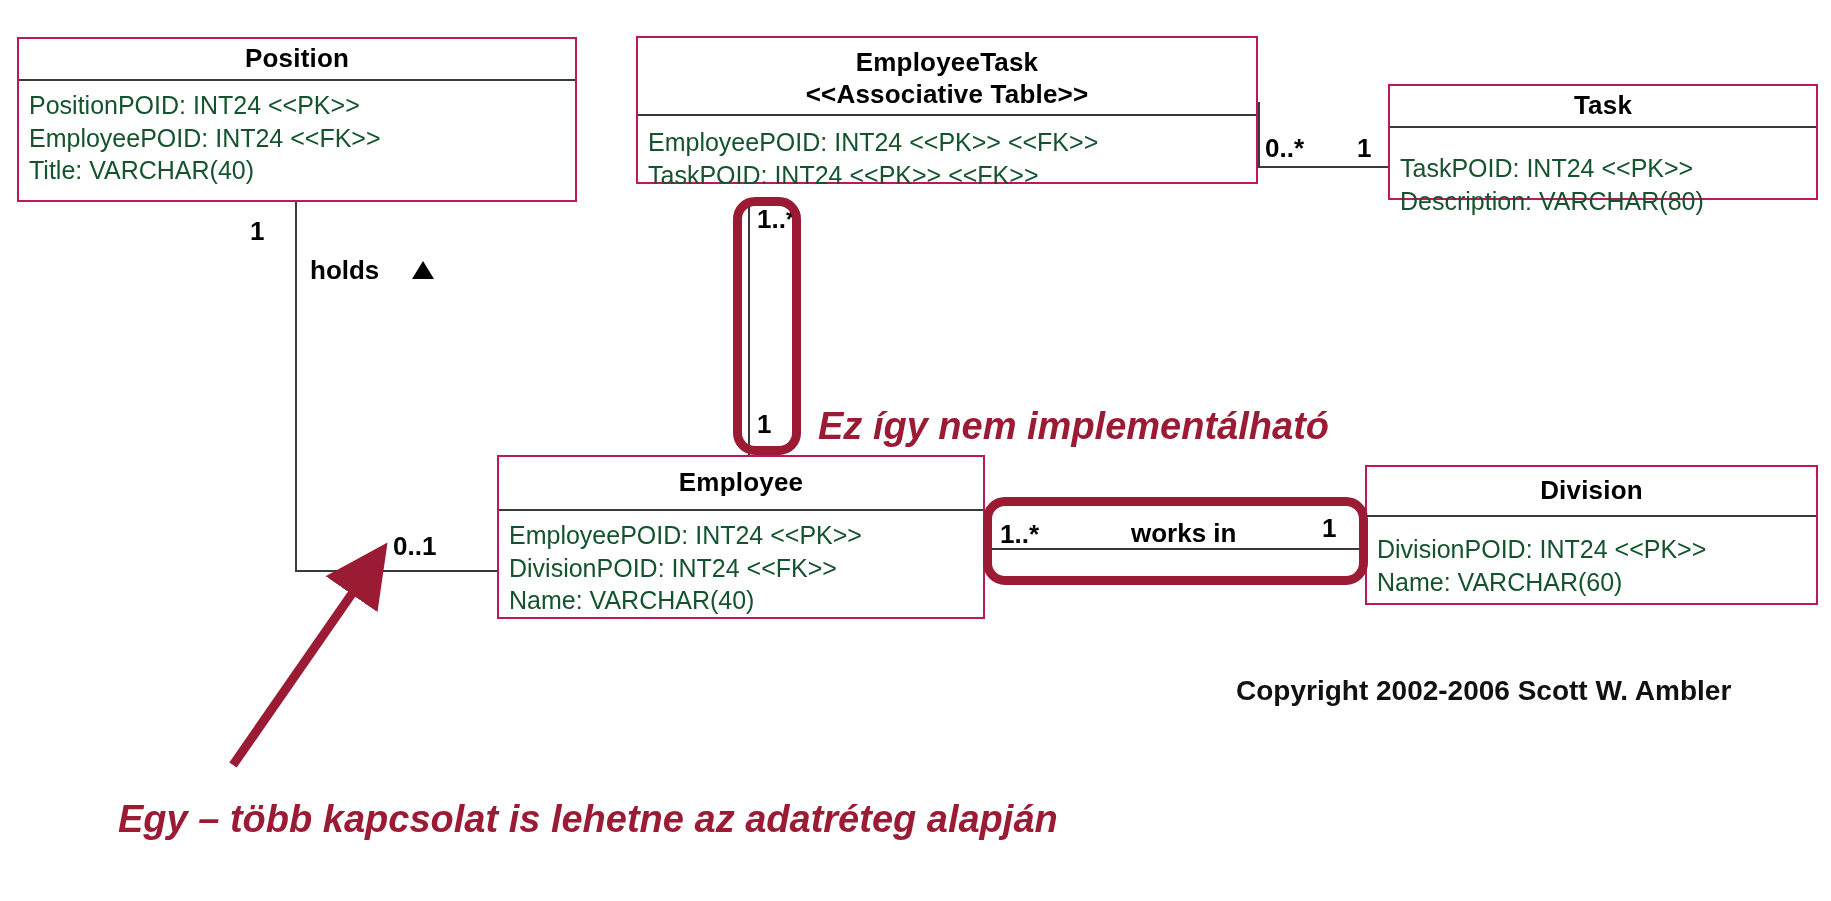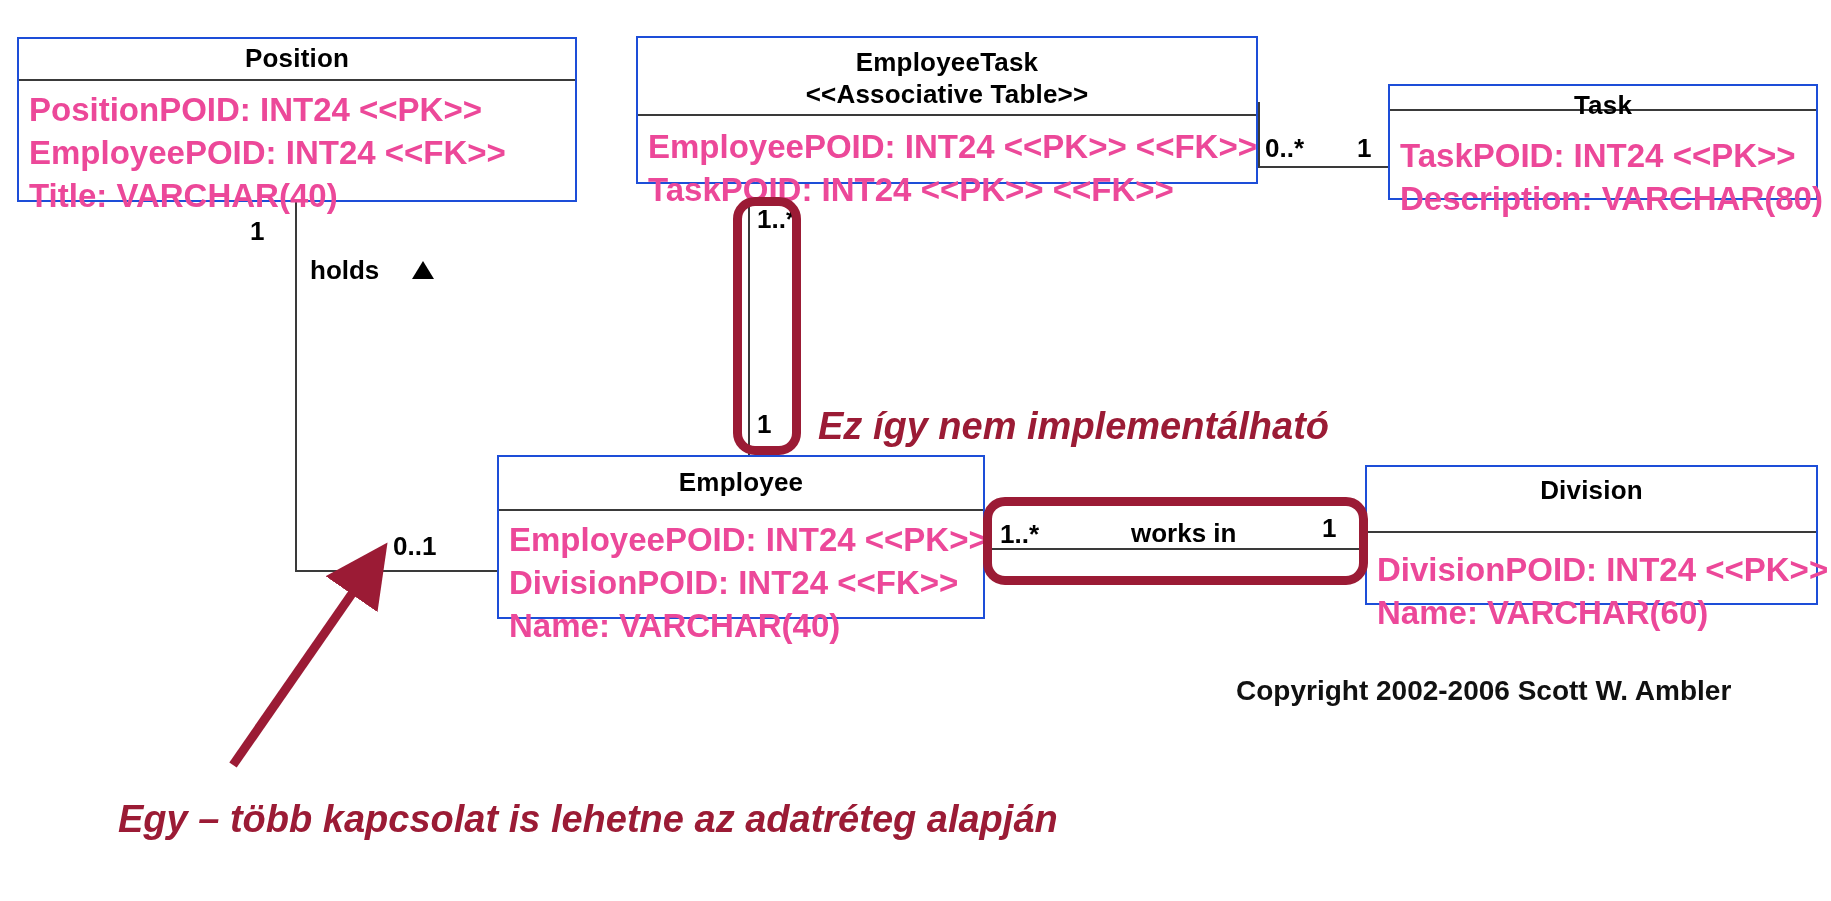--- a/index.html
+++ b/index.html
@@ -13,43 +13,43 @@
     position: relative;
     overflow: hidden;
     font-family: "Liberation Sans", sans-serif;
   }
 
   
   .uml-box {
     position: absolute;
     box-sizing: border-box;
     background: #ffffff;
-    border: 2px solid #1d4ed8;
+    border: 2px solid #be185d;
     z-index: 3;
   }
   .uml-header {
     box-sizing: border-box;
     text-align: center;
     font-weight: bold;
     color: #000000;
     letter-spacing: 0.2px;
   }
   .uml-divider {
     height: 0;
     border-top: 2px solid #3a3a3a;
   }
   .uml-body {
     box-sizing: border-box;
     padding: 8px 10px 6px 10px;
   }
   .uml-attr {
-    font-weight: bold;
-    font-size: 33px;
+    font-weight: normal;
+    font-size: 25px;
     line-height: 1.30;
-    color: #ec4899;
+    color: #14532d;
     white-space: nowrap;
   }
 
   
   .line-h, .line-v {
     position: absolute;
     background: #3a3a3a;
     z-index: 1;
   }
   .line-h { height: 2px; }
@@ -137,40 +137,40 @@
     <div class="uml-header" style="font-size:26px; line-height:32px;">&lt;&lt;Associative Table&gt;&gt;</div>
   </div>
   <div class="uml-divider"></div>
   <div class="uml-body" style="padding-top:10px;">
     <div class="uml-attr">EmployeePOID: INT24 &lt;&lt;PK&gt;&gt; &lt;&lt;FK&gt;&gt;</div>
     <div class="uml-attr">TaskPOID: INT24 &lt;&lt;PK&gt;&gt; &lt;&lt;FK&gt;&gt;</div>
   </div>
 </div>
 
 <div class="uml-box" style="left:1388px; top:84px; width:430px; height:116px;">
-  <div class="uml-header" style="height:23px; line-height:38px; font-size:26px;">Task</div>
+  <div class="uml-header" style="height:40px; line-height:38px; font-size:26px;">Task</div>
   <div class="uml-divider"></div>
   <div class="uml-body" style="padding-top:24px;">
     <div class="uml-attr">TaskPOID: INT24 &lt;&lt;PK&gt;&gt;</div>
     <div class="uml-attr">Description: VARCHAR(80)</div>
   </div>
 </div>
 
 <div class="uml-box" style="left:497px; top:455px; width:488px; height:164px;">
   <div class="uml-header" style="height:52px; line-height:50px; font-size:26px;">Employee</div>
   <div class="uml-divider"></div>
   <div class="uml-body">
     <div class="uml-attr">EmployeePOID: INT24 &lt;&lt;PK&gt;&gt;</div>
     <div class="uml-attr">DivisionPOID: INT24 &lt;&lt;FK&gt;&gt;</div>
     <div class="uml-attr">Name: VARCHAR(40)</div>
   </div>
 </div>
 
 <div class="uml-box" style="left:1365px; top:465px; width:453px; height:140px;">
-  <div class="uml-header" style="height:64px; line-height:46px; font-size:26px;">Division</div>
+  <div class="uml-header" style="height:48px; line-height:46px; font-size:26px;">Division</div>
   <div class="uml-divider"></div>
   <div class="uml-body" style="padding-top:16px;">
     <div class="uml-attr">DivisionPOID: INT24 &lt;&lt;PK&gt;&gt;</div>
     <div class="uml-attr">Name: VARCHAR(60)</div>
   </div>
 </div>
 
 <div class="mult" style="left:250px; top:216px; font-size:26px;">1</div>
 <div class="assoc-label" style="left:310px; top:255px; font-size:26px;">holds</div>
 <div class="tri-up" style="left:412px; top:261px;"></div>

